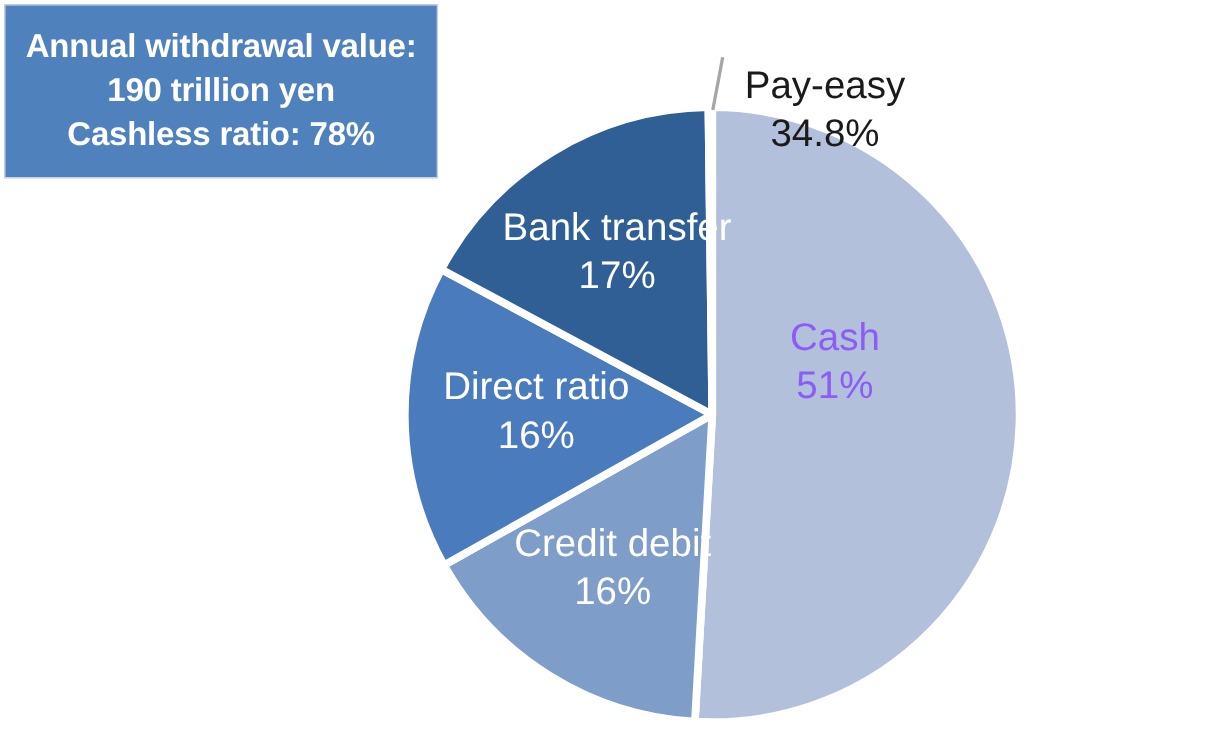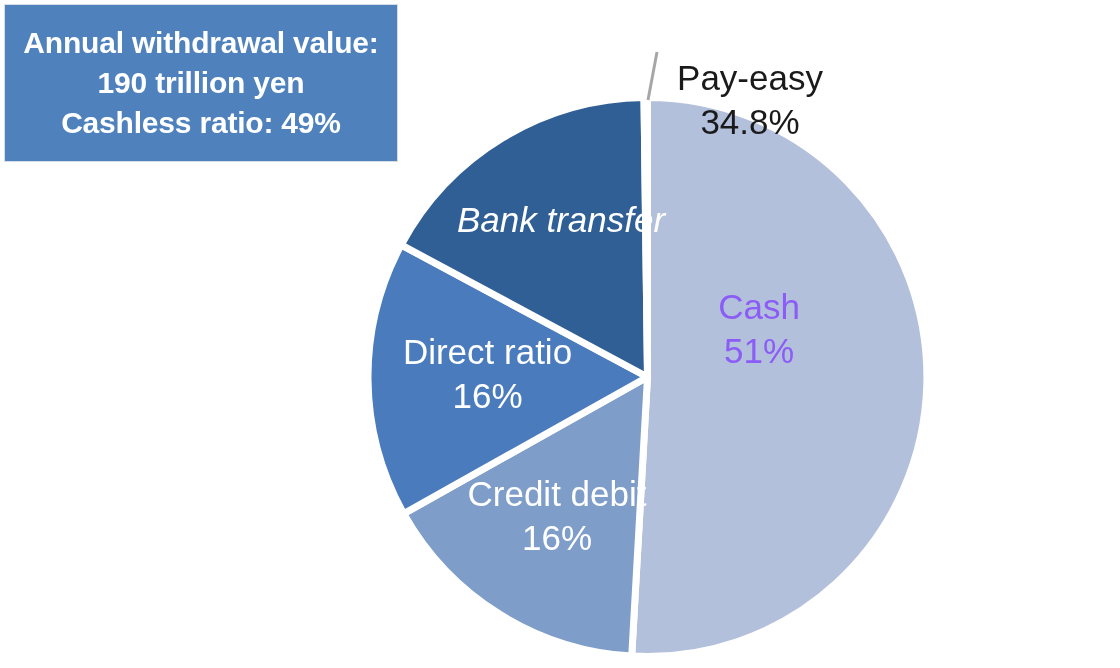--- a/index.html
+++ b/index.html
@@ -73,21 +73,21 @@
     pointer-events: none;
   }
   .slice-label .name,
   .slice-label .pct {
     display: block;
   }
   .label-light { color: #ffffff; }
   .label-dark  { color: #8b5cf6; }
 
   #label-cash          { left: 664px; top: 285px; width: 190px; }
-  #label-bank-transfer { left: 441px; top: 198px; width: 240px; font-style: italic; }
+  #label-bank-transfer { left: 441px; top: 185px; width: 240px; }
   #label-direct-debit  { left: 375px; top: 330px; width: 225px; }
   #label-credit-card   { left: 447px; top: 472px; width: 220px; }
 
   #label-pay-easy {
     position: absolute;
     left: 640px;
     top: 12px;
     width: 220px;
     text-align: center;
     font-size: 35px;
@@ -100,21 +100,21 @@
   #label-pay-easy .pct { display: block; }
 </style>
 </head>
 <body>
 
 <div id="canvas">
 
   <div id="info-box">
     <div class="line">Annual withdrawal value:</div>
     <div class="line">190 trillion yen</div>
-    <div class="line">Cashless ratio: 49%</div>
+    <div class="line">Cashless ratio: 78%</div>
   </div>
 
   <div id="chart-area">
 
     <svg id="pie-svg" width="1120" height="668" viewBox="0 0 1120 668">
       <g id="pie-slices">
           <path d="M 647.5 377 L 647.50 97.50 A 279.5 279.5 0 1 1 631.73 656.06 Z" fill="#B3C0DC" stroke="#FFFFFF" stroke-width="7" stroke-linejoin="round"></path>
           <path d="M 647.5 377 L 631.73 656.06 A 279.5 279.5 0 0 1 403.71 513.70 Z" fill="#7E9DC9" stroke="#FFFFFF" stroke-width="7" stroke-linejoin="round"></path>
           <path d="M 647.5 377 L 403.71 513.70 A 279.5 279.5 0 0 1 401.18 244.91 Z" fill="#4A7CBD" stroke="#FFFFFF" stroke-width="7" stroke-linejoin="round"></path>
           <path d="M 647.5 377 L 401.18 244.91 A 279.5 279.5 0 0 1 643.99 97.52 Z" fill="#2F5F95" stroke="#FFFFFF" stroke-width="7" stroke-linejoin="round"></path>
@@ -123,20 +123,21 @@
       <line id="pay-easy-leader" x1="648" y1="100" x2="657" y2="52" stroke="#A6A6A6" stroke-width="3"></line>
     </svg>
 
     <div class="slice-label label-dark" id="label-cash">
       <span class="name">Cash</span>
       <span class="pct">51%</span>
     </div>
 
     <div class="slice-label label-light" id="label-bank-transfer">
       <span class="name">Bank transfer</span>
+      <span class="pct">17%</span>
     </div>
 
     <div class="slice-label label-light" id="label-direct-debit">
       <span class="name">Direct ratio</span>
       <span class="pct">16%</span>
     </div>
 
     <div class="slice-label label-light" id="label-credit-card">
       <span class="name">Credit debit</span>
       <span class="pct">16%</span>

